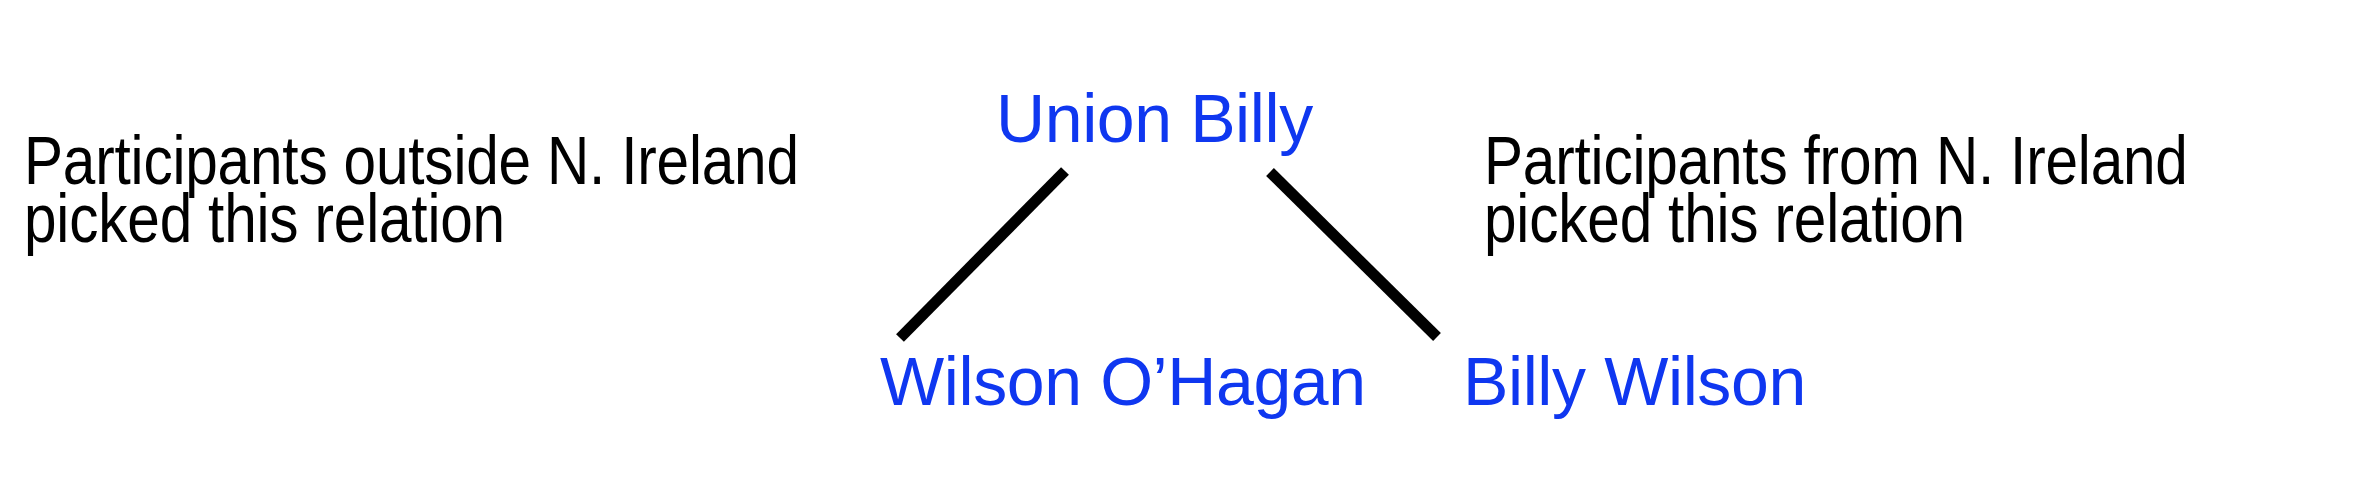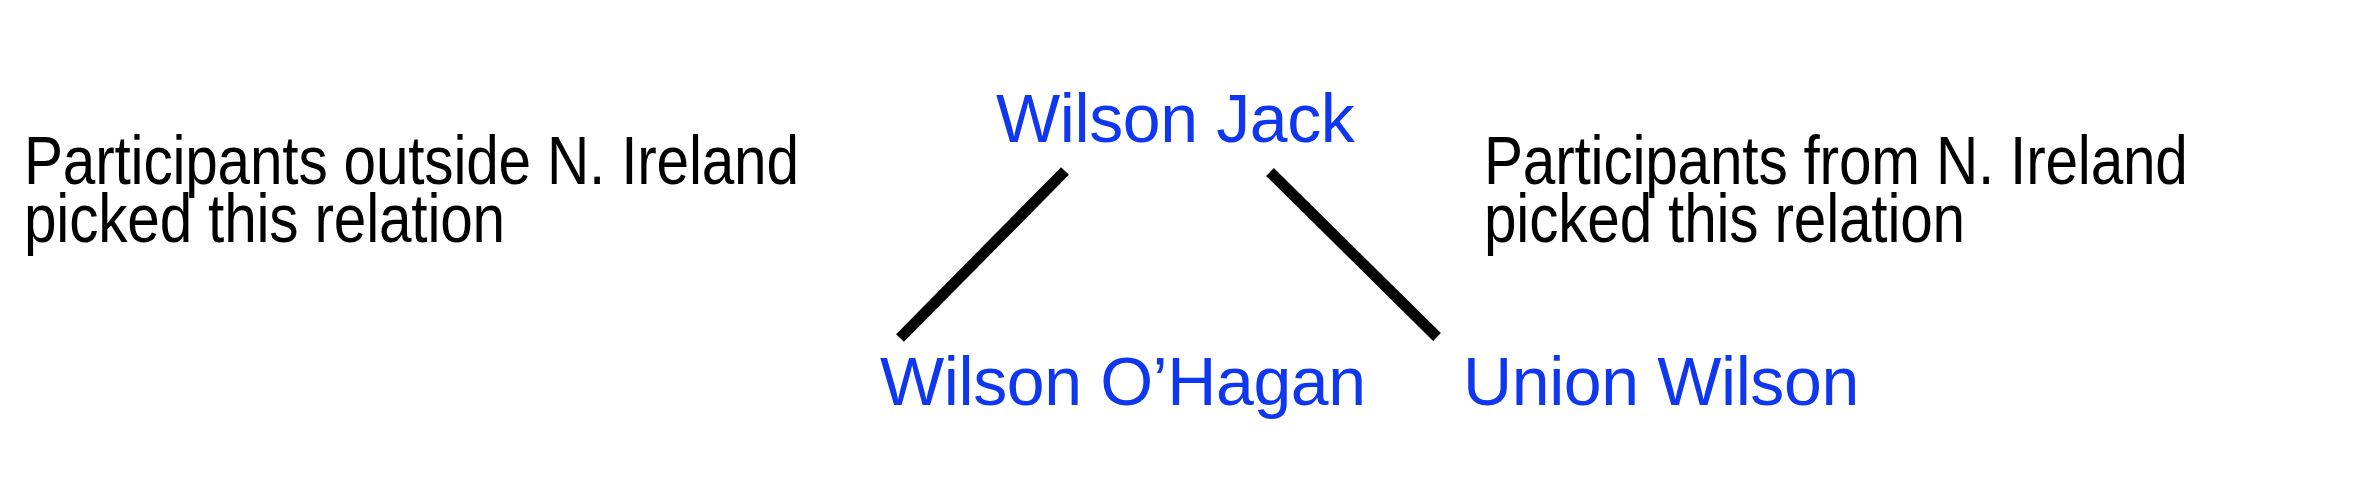--- a/index.html
+++ b/index.html
@@ -71,25 +71,25 @@
 </head>
 <body>
 
 <div id="diagram-canvas">
 
   <svg id="edge-layer" viewBox="0 0 2377 499" width="2377" height="499">
     <line x1="1065" y1="171" x2="900" y2="338" stroke="#000000" stroke-width="11" stroke-linecap="butt"></line>
     <line x1="1270" y1="172" x2="1437" y2="337" stroke="#000000" stroke-width="11" stroke-linecap="butt"></line>
   </svg>
 
-  <div class="abs node-label" id="node-union-jack">Wilson Jack</div>
+  <div class="abs node-label" id="node-union-jack">Union Billy</div>
 
   <div class="abs node-label" id="node-patrick">Wilson O’Hagan</div>
 
-  <div class="abs node-label" id="node-billy">Union Wilson</div>
+  <div class="abs node-label" id="node-billy">Billy Wilson</div>
 
   <div class="abs annotation" id="annotation-left">
     <span class="line">Participants outside N. Ireland</span>
     <span class="line">picked this relation</span>
   </div>
 
   <div class="abs annotation" id="annotation-right">
     <span class="line">Participants from N. Ireland</span>
     <span class="line">picked this relation</span>
   </div>

